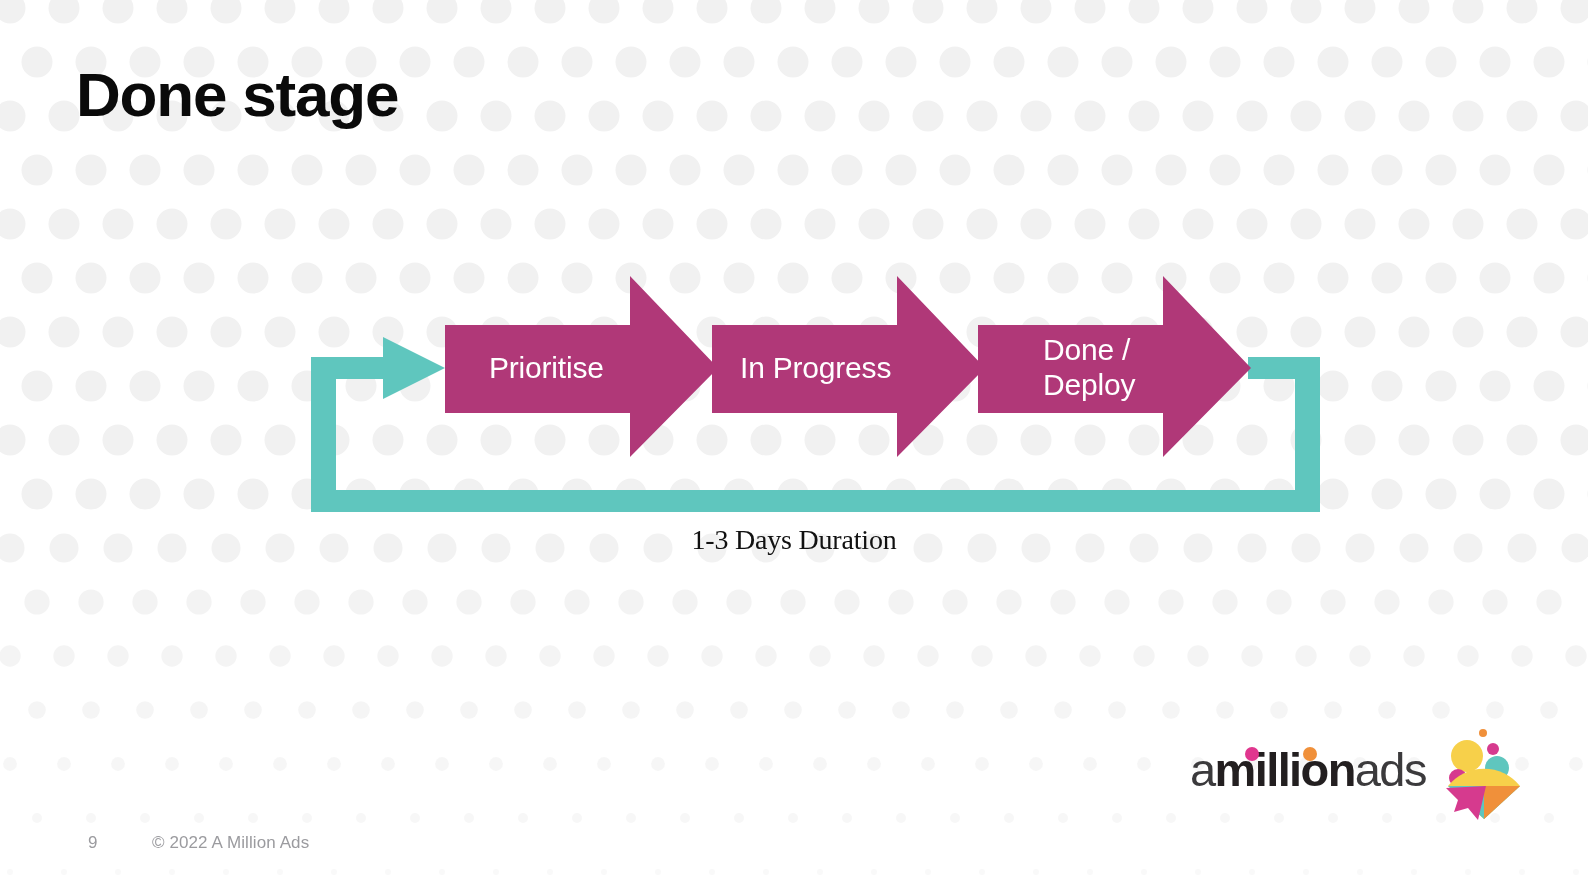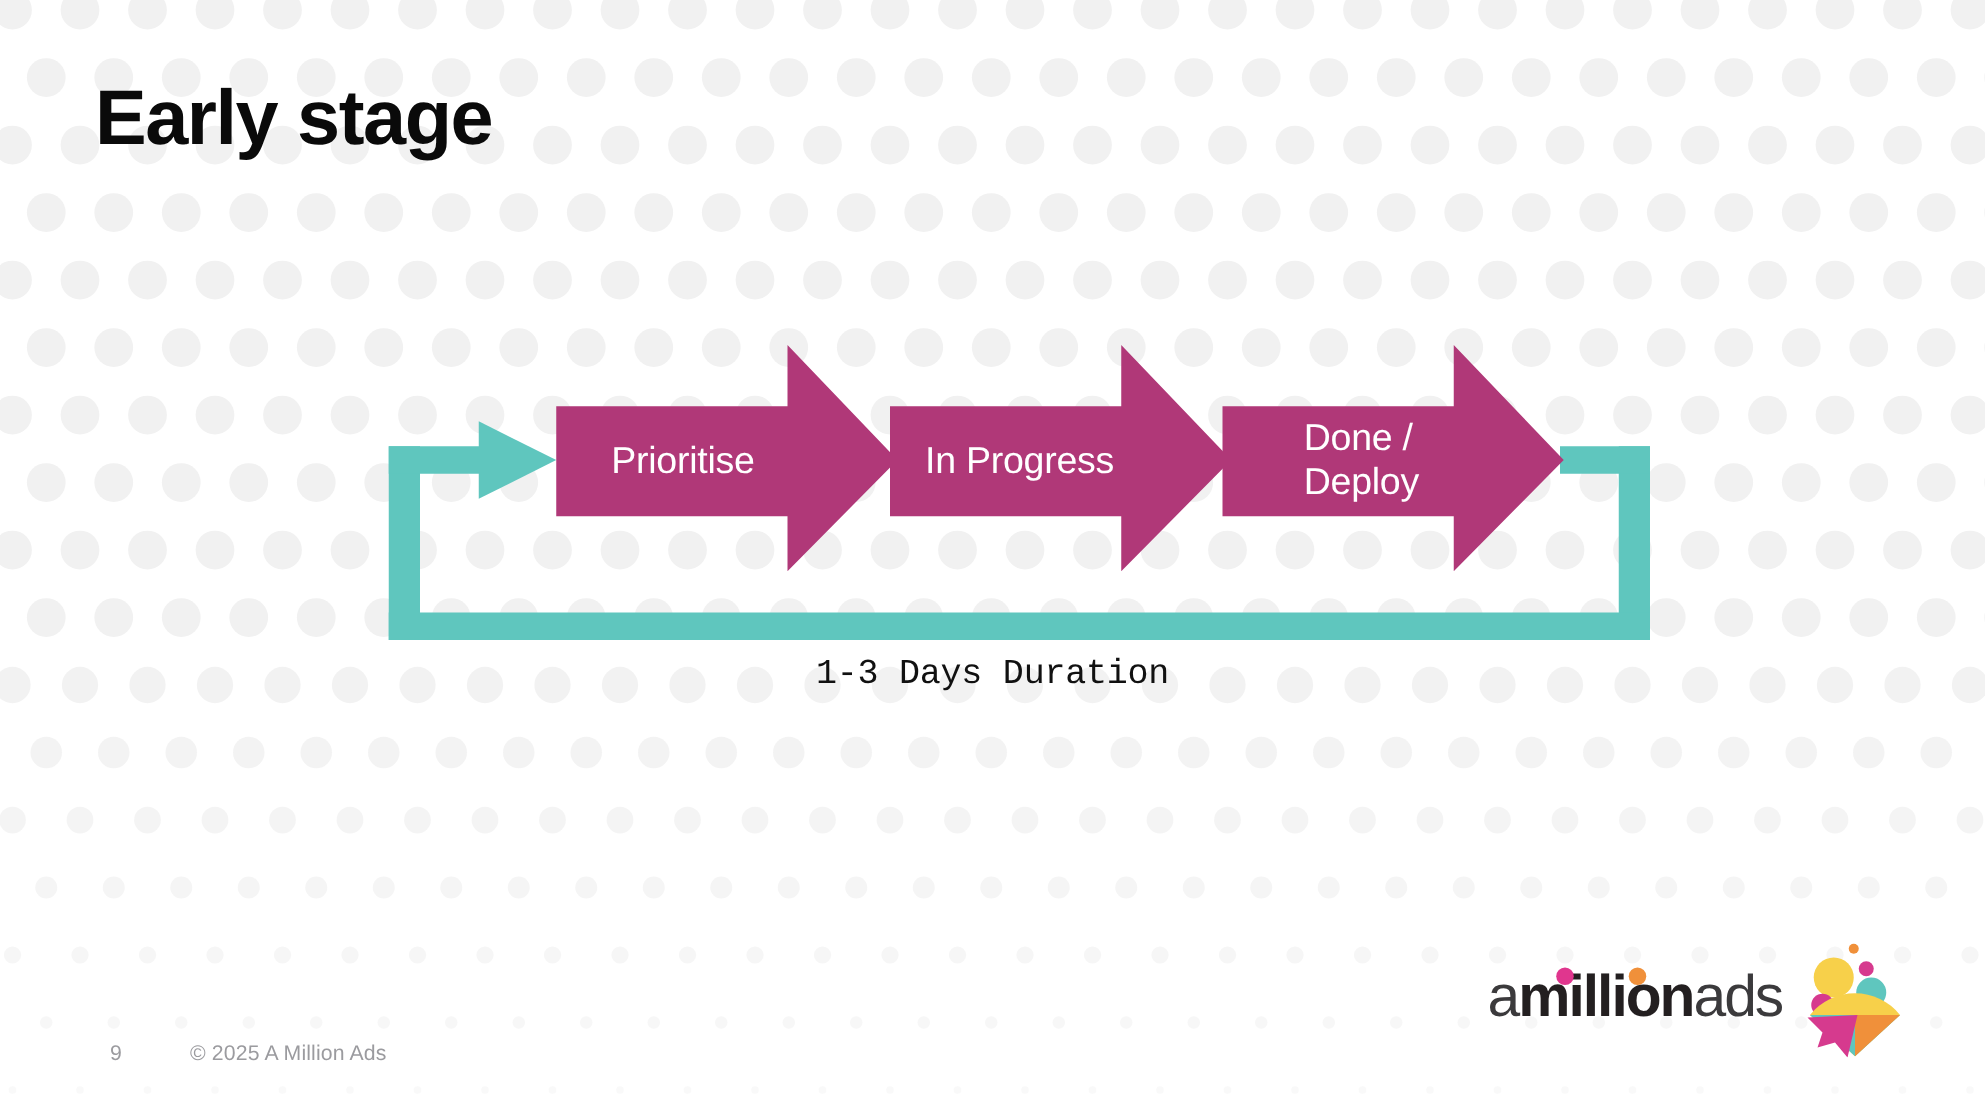--- a/index.html
+++ b/index.html
@@ -57,21 +57,21 @@
     fill:#ffffff;
     letter-spacing:-0.2px;
   }
 
   #duration {
     position:absolute;
     left:0; top:524px;
     width:1588px;
     text-align:center;
     z-index:3;
-    font-family:Liberation Mono, monospace;
+    font-family:Liberation Serif, serif;
     font-size:28px;
     font-weight:normal;
     color:#111111;
     letter-spacing:-0.2px;
   }
 
   
   #footer {
     position:absolute;
     left:88px; top:833px;
@@ -80,21 +80,21 @@
     font-family:"Liberation Sans", sans-serif;
     font-size:17px;
     color:#9b9b9f;
     letter-spacing:0.1px;
   }
   #footer .page-no { width:64px; }
 
   
   #logo {
     position:absolute;
-    left:1190px; top:742px;
+    left:1190px; top:716px;
     z-index:3;
     display:flex; align-items:center;
   }
   #logo .wordmark {
     font-family:"Liberation Sans", sans-serif;
     font-size:47px;
     color:#231f20;
     letter-spacing:-1.6px;
     line-height:50px;
     white-space:nowrap;
@@ -655,21 +655,21 @@
       <circle cx="1279.0" cy="926.0" r="2.79" fill="#f1f1f1" fill-opacity="0.450"></circle>
       <circle cx="1333.0" cy="926.0" r="2.79" fill="#f1f1f1" fill-opacity="0.450"></circle>
       <circle cx="1387.0" cy="926.0" r="2.79" fill="#f1f1f1" fill-opacity="0.450"></circle>
       <circle cx="1441.0" cy="926.0" r="2.79" fill="#f1f1f1" fill-opacity="0.450"></circle>
       <circle cx="1495.0" cy="926.0" r="2.79" fill="#f1f1f1" fill-opacity="0.450"></circle>
       <circle cx="1549.0" cy="926.0" r="2.79" fill="#f1f1f1" fill-opacity="0.450"></circle>
       <circle cx="1603.0" cy="926.0" r="2.79" fill="#f1f1f1" fill-opacity="0.450"></circle>
     </svg>
 
   <div id="title">
-    <span class="line">Early stage</span>
+    <span class="line">Done stage</span>
   </div>
 
   <svg id="diagram" viewBox="0 0 1588 886" width="1588" height="886">
 
     <g>
 
       <rect x="1295" y="357" width="25" height="155" fill="#5FC6BE"></rect>
 
       <rect x="1248" y="357" width="72" height="22" fill="#5FC6BE"></rect>
 
@@ -696,21 +696,21 @@
       <polygon points="978,325 1163,325 1163,276 1251,368 1163,457 1163,413 978,413" fill="#B03878"></polygon>
       <text class="arrow-label" x="1043" y="360">Done /</text>
       <text class="arrow-label" x="1043" y="395">Deploy</text>
     </g>
   </svg>
 
   <div id="duration">1-3 Days Duration</div>
 
   <div id="footer">
     <span class="page-no">9</span>
-    <span>© 2025 A Million Ads</span>
+    <span>© 2022 A Million Ads</span>
   </div>
 
   <div id="logo">
     <span class="wordmark">
       <span class="wm-light">a</span><span class="wm-bold">million</span><span class="wm-light">ads</span>
       
       <svg style="position:absolute;left:0;top:0;width:270px;height:52px;overflow:visible" aria-hidden="true">
         <circle cx="62" cy="9" r="7" fill="#E0368E"></circle>
         <circle cx="120" cy="9" r="7" fill="#F0903A"></circle>
       </svg>

